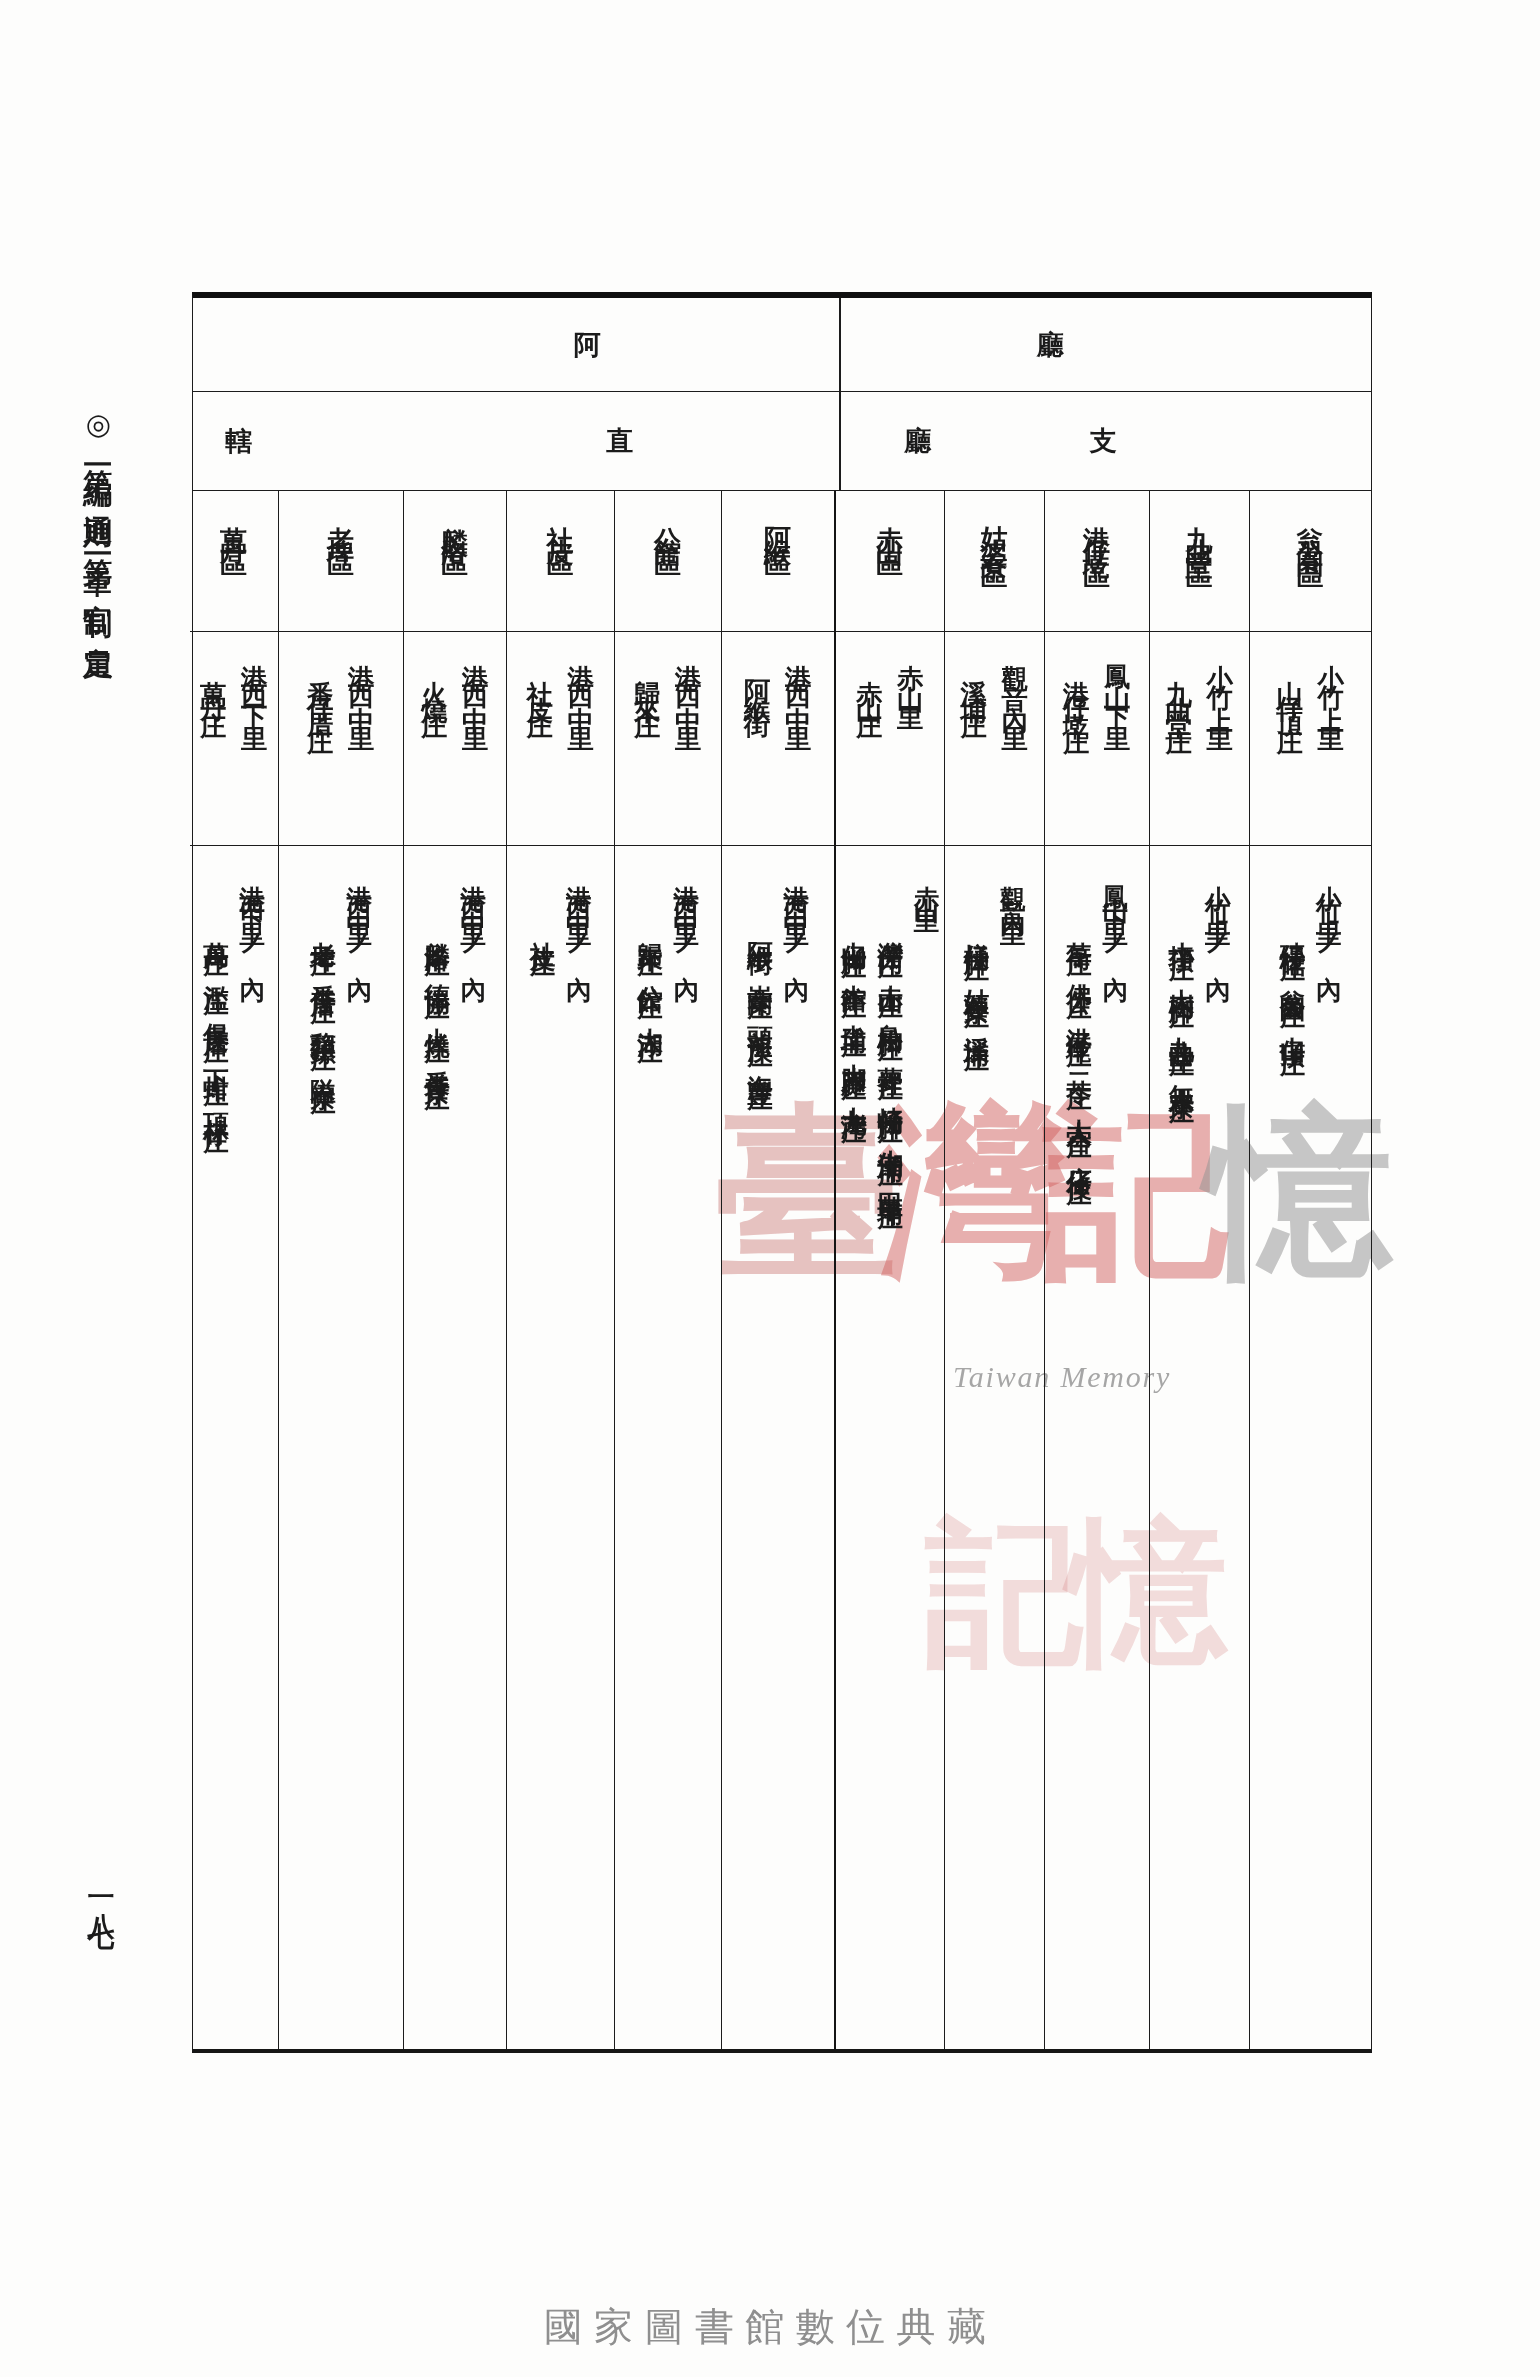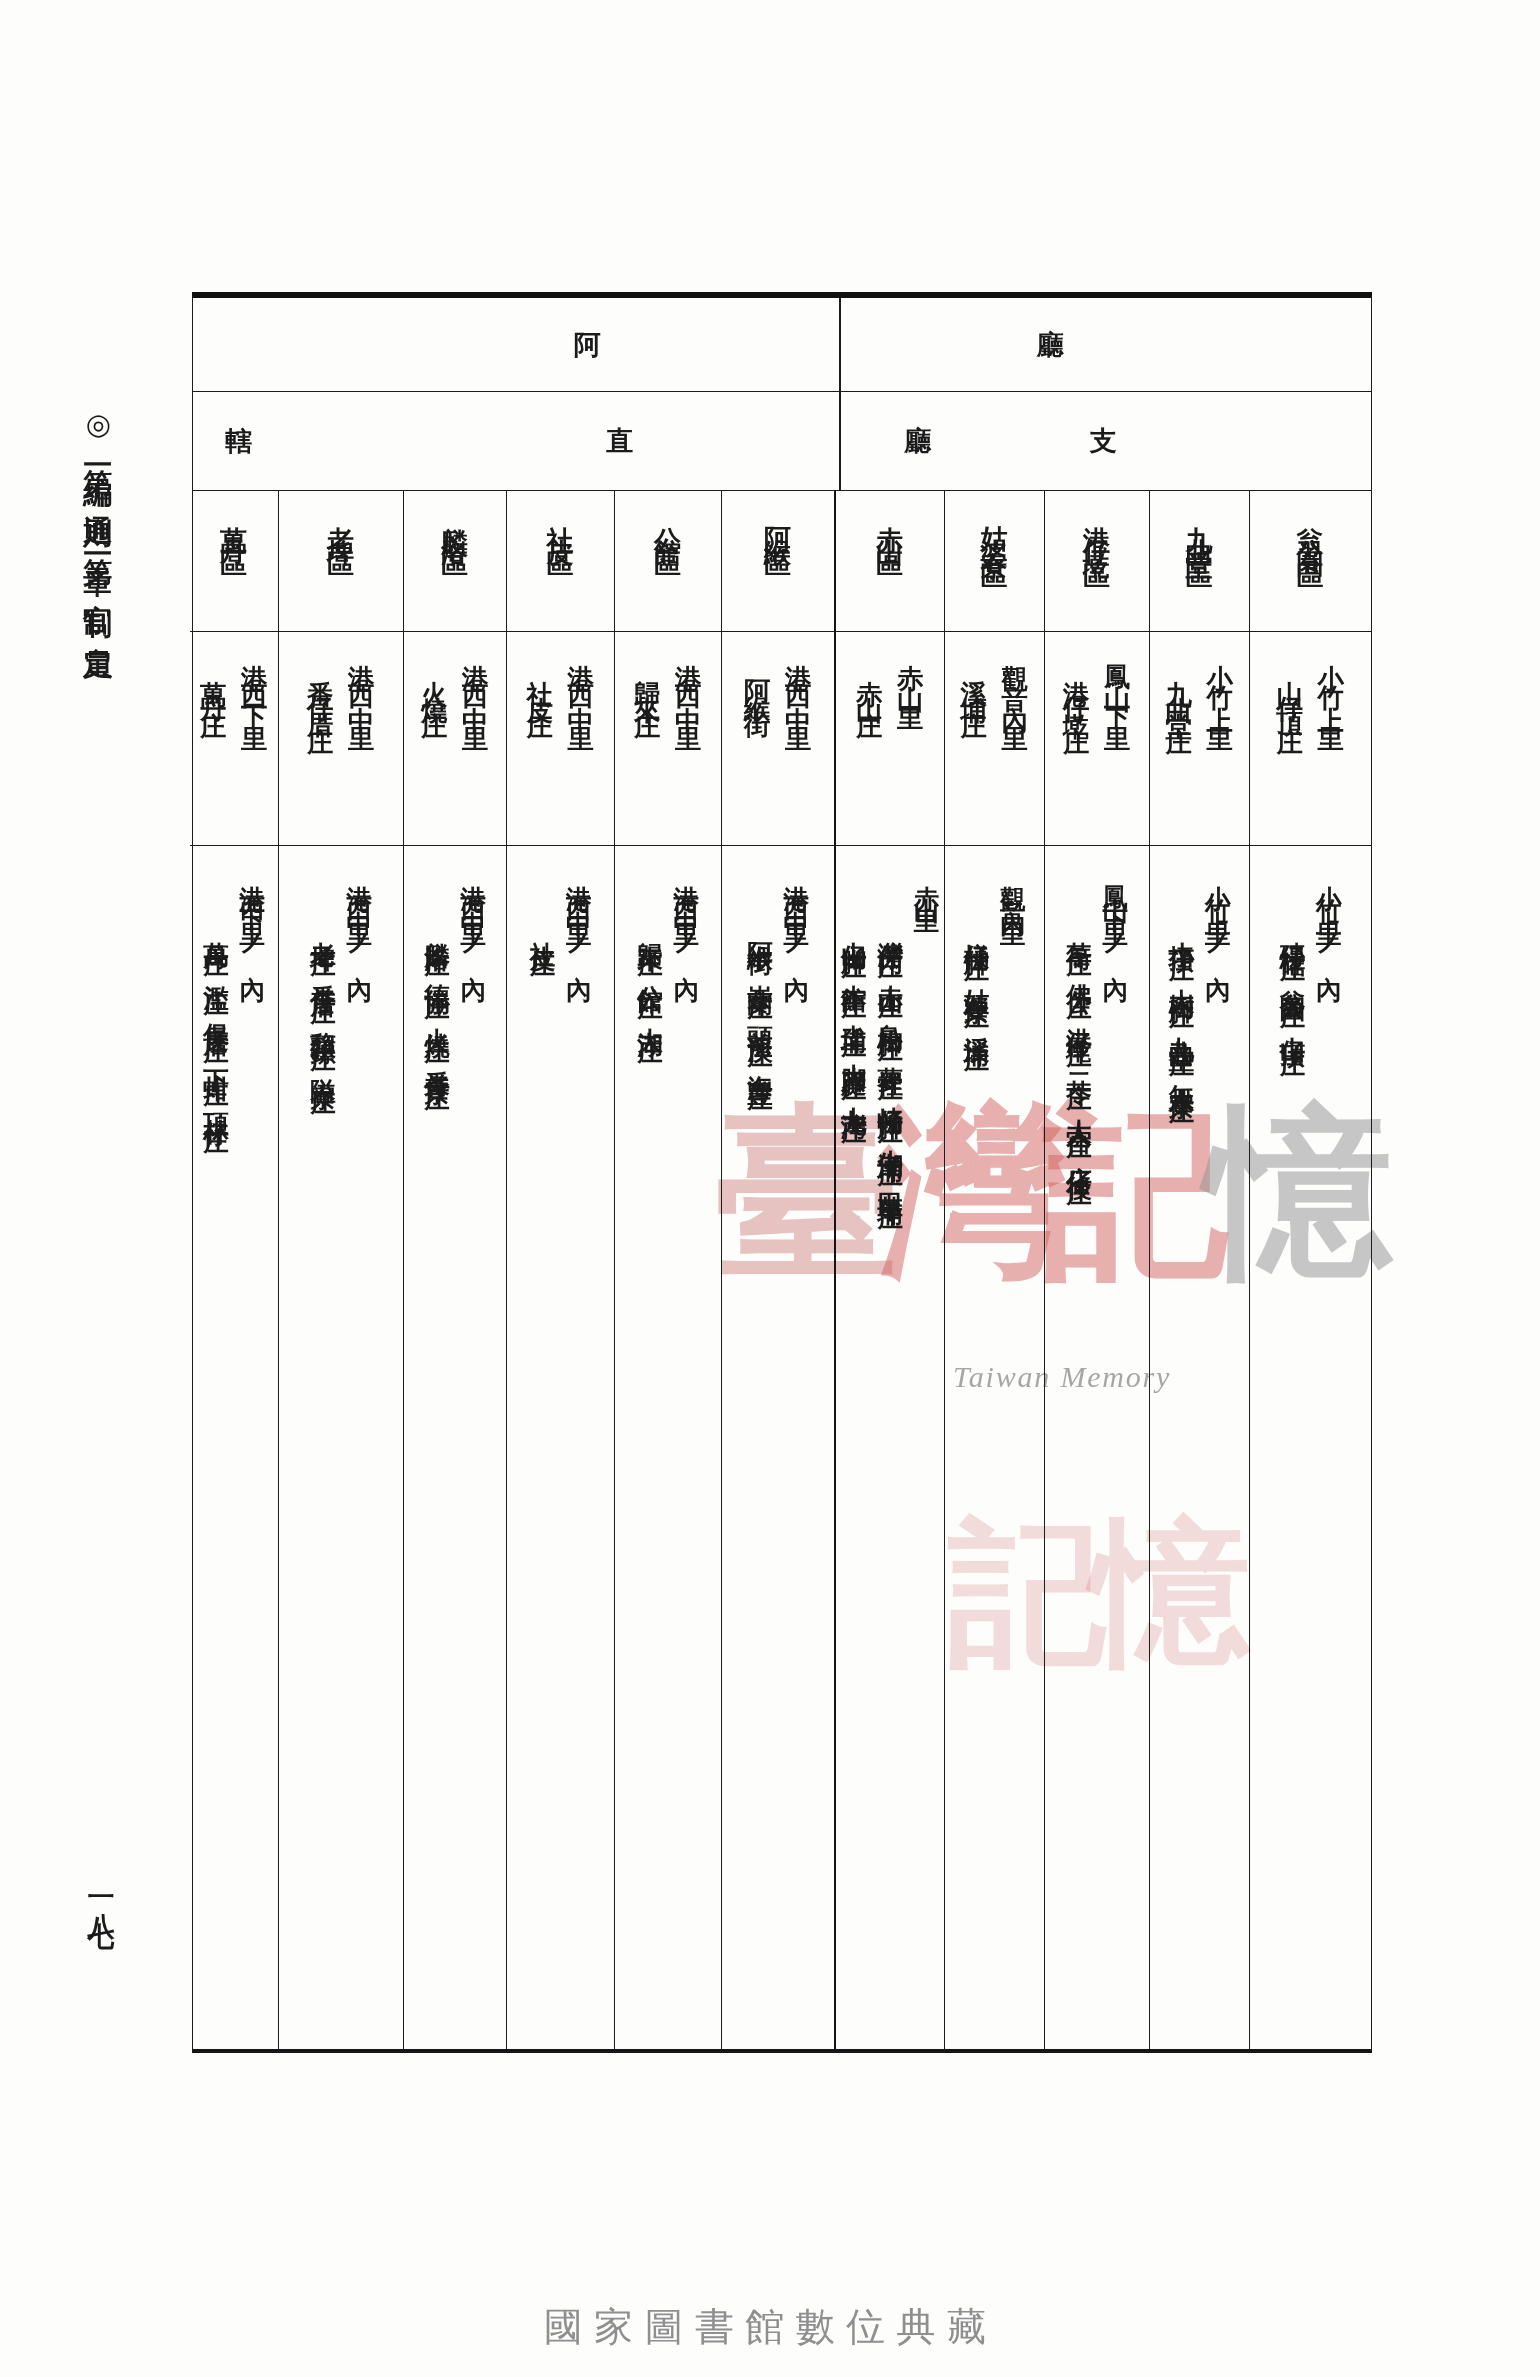--- a/index.html
+++ b/index.html
@@ -43,21 +43,21 @@
 
   
   #watermark{position:absolute;left:715px;top:1070px;width:652px;pointer-events:none;
              font-size:185px;font-weight:700;white-space:nowrap;letter-spacing:-21px;
              font-family:"DejaVu Serif","Liberation Serif",serif;}
   #watermark .wm-red1{color:rgba(198,112,110,0.42);}
   #watermark .wm-red2{color:rgba(210,98,96,0.50);}
   #watermark .wm-gray{color:rgba(148,148,148,0.52);}
   #wm-latin{position:absolute;left:953px;top:1360px;font-size:30px;font-style:italic;
             color:rgba(150,150,150,0.85);letter-spacing:1.8px;font-family:"Liberation Serif",serif;}
-  #wm-echo{position:absolute;left:948px;top:1488px;font-size:158px;font-weight:700;
+  #wm-echo{position:absolute;left:925px;top:1488px;font-size:158px;font-weight:700;
            color:rgba(203,105,103,0.22);letter-spacing:-14px;pointer-events:none;}
 
   
   #caption{position:absolute;left:50%;top:2300px;transform:translateX(-50%);
            font-size:39px;letter-spacing:11.4px;color:#8f8f8f;font-weight:500;
            font-family:"DejaVu Sans","Liberation Sans",sans-serif;text-align:right;}
 </style>
 </head>
 <body>
 

